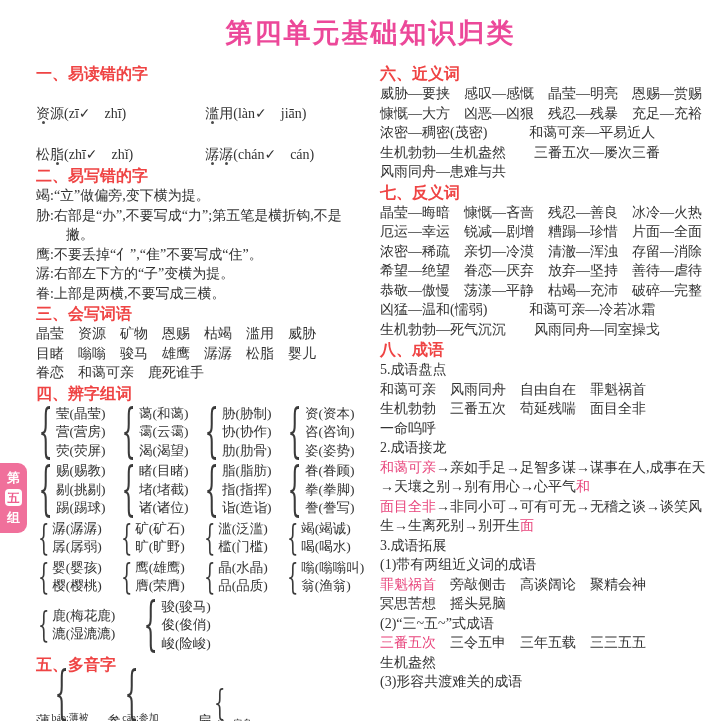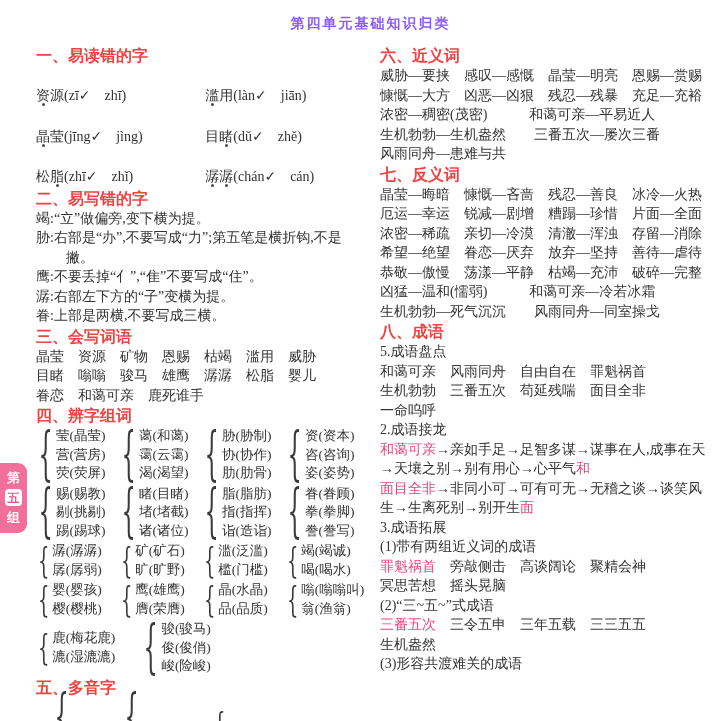--- a/index.html
+++ b/index.html
@@ -1,19 +1,19 @@
 <!DOCTYPE html>
 <html><head>
 <meta charset="utf-8">
 <style>
   html,body{margin:0;padding:0;background:#fff;}
   .page{position:relative;width:716px;height:721px;background:#ffffff;overflow:hidden;
         font-family:"Liberation Serif","DejaVu Serif",serif;color:#333;}
   .title{padding-top:15px;text-align:center;font-family:"Liberation Sans","DejaVu Sans",sans-serif;
-         font-weight:bold;font-size:14px;letter-spacing:2px;color:#8b5cf6;padding-left:25px;}
+         font-weight:bold;font-size:27px;letter-spacing:2px;color:#ec4899;padding-left:25px;}
   .columns{display:flex;padding:12px 6px 0 36px;}
   .col{flex:0 0 332px;width:332px;}
   .col-right{margin-left:12px;}
   .sec-h{font-family:"Liberation Sans","DejaVu Sans",sans-serif;font-weight:bold;
          font-size:16px;color:#ef4444;line-height:20px;margin-top:1px;}
   .line{font-size:14px;line-height:19.5px;white-space:pre-wrap;}
   .hang .line{padding-left:2.15em;text-indent:-2.15em;}
   .pair-row{display:flex;font-size:14px;line-height:20.5px;}
   .pair-row .cell{white-space:pre-wrap;margin-top:20px;}
   .pair-row .c0{flex:0 0 51%;}
@@ -53,24 +53,20 @@
 
   <div class="columns">
     <div class="col col-left">
       <div class="sec-h">一、易读错的字</div>
       <div class="sec-body">
           <div class="pair-row">
             <span class="cell c0"><span class="dotted">资</span>源(zī✓　zhī)</span>
             <span class="cell c1"><span class="dotted">滥</span>用(làn✓　jiān)</span>
           </div>
           <div class="pair-row">
-            <span class="cell c0"><span class="dotted">晶</span>莹(jīng✓　jìng)</span>
-            <span class="cell c1">目<span class="dotted">睹</span>(dǔ✓　zhě)</span>
-          </div>
-          <div class="pair-row">
             <span class="cell c0">松<span class="dotted">脂</span>(zhī✓　zhǐ)</span>
             <span class="cell c1"><span class="dotted">潺</span><span class="dotted">潺</span>(chán✓　cán)</span>
           </div>
         </div>
 
       <div class="sec-h">二、易写错的字</div>
       <div class="sec-body hang">
           <div class="line">竭:“立”做偏旁,变下横为提。</div>
           <div class="line">胁:右部是“办”,不要写成“力”;第五笔是横折钩,不是撇。</div>
           <div class="line">鹰:不要丢掉“亻”,“隹”不要写成“住”。</div>

